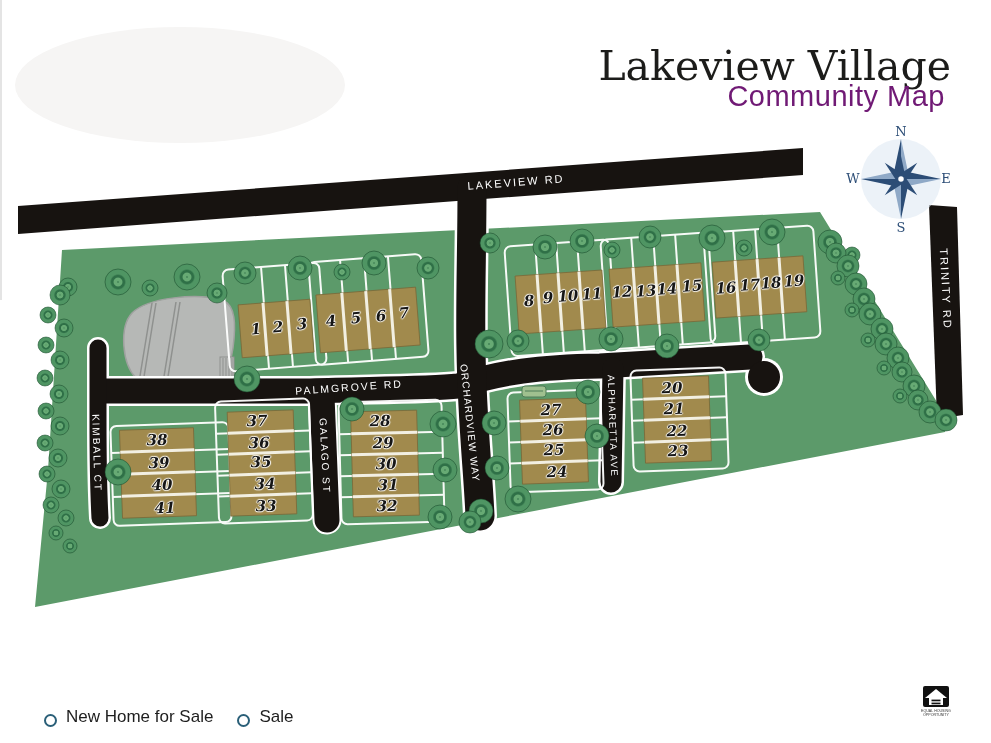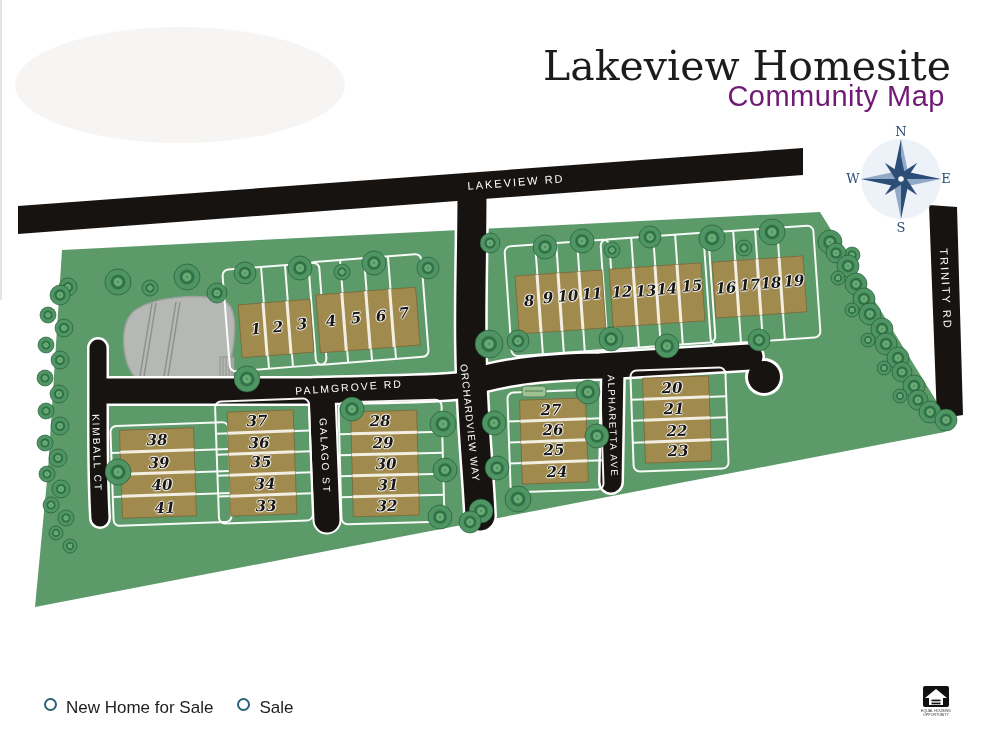--- a/index.html
+++ b/index.html
@@ -14,21 +14,21 @@
   .road-label{position:absolute;color:#ffffff;font-size:11px;letter-spacing:2px;
               white-space:nowrap;transform-origin:center;}
   .compass-letter{position:absolute;font-family:"DejaVu Serif","Liberation Serif",serif;
                   font-size:13px;color:#2c4d76;transform:translate(-50%,-50%);}
   .lot{position:absolute;font-family:"DejaVu Serif","Liberation Serif",serif;
        font-style:italic;font-weight:700;font-size:15px;color:#161616;white-space:nowrap;
        text-shadow:-1px 0 1px rgba(255,255,255,.95),1px 0 1px rgba(255,255,255,.95),
                    0 1px 1px rgba(255,255,255,.95),0 -1px 1px rgba(255,255,255,.95);}
   .legend{position:absolute;left:44px;top:698px;display:flex;align-items:center;gap:24px;
           font-size:17px;color:#1e1e1e;}
-  .legend-item{display:flex;align-items:flex-start;gap:9px;}
+  .legend-item{display:flex;align-items:flex-end;gap:9px;margin-top:9px;}
   .legend-ring{width:9px;height:9px;border:2px solid #2a5f78;border-radius:50%;
                background:#fff;display:inline-block;}
 </style>
 </head>
 <body>
 
 <div class="stage">
 
   <svg width="991" height="743" viewBox="0 0 991 743">
     <defs>
@@ -269,21 +269,21 @@
       <rect x="923" y="686" width="26" height="21" rx="2" fill="#111"></rect>
       <polygon points="936,689 925,698 947,698" fill="#fff"></polygon>
       <rect x="929" y="698" width="14" height="7" fill="#fff"></rect>
       <rect x="931.5" y="699.6" width="9" height="1.7" fill="#111"></rect>
       <rect x="931.5" y="702.6" width="9" height="1.7" fill="#111"></rect>
       <text x="936" y="711.5" text-anchor="middle" font-size="3.6" fill="#333">EQUAL HOUSING</text>
       <text x="936" y="715.5" text-anchor="middle" font-size="3.6" fill="#333">OPPORTUNITY</text>
     </g>
   </svg>
 
-  <div class="title">Lakeview Homesite</div>
+  <div class="title">Lakeview Village</div>
   <div class="subtitle">Community Map</div>
 
   <div class="compass-letter" style="left:901px;top:131px;">N</div>
   <div class="compass-letter" style="left:946px;top:178px;">E</div>
   <div class="compass-letter" style="left:901px;top:227px;">S</div>
   <div class="compass-letter" style="left:853px;top:178px;">W</div>
 
   <div class="road-label" style="left:516px;top:182px;transform:translate(-50%,-50%) rotate(-4.5deg);">LAKEVIEW RD</div>
   <div class="road-label" style="left:349px;top:387px;transform:translate(-50%,-50%) rotate(-4deg);font-size:10.5px;">PALMGROVE RD</div>
   <div class="road-label" style="left:470px;top:423px;transform:translate(-50%,-50%) rotate(84deg);font-size:10px;letter-spacing:1.2px;">ORCHARDVIEW WAY</div>

